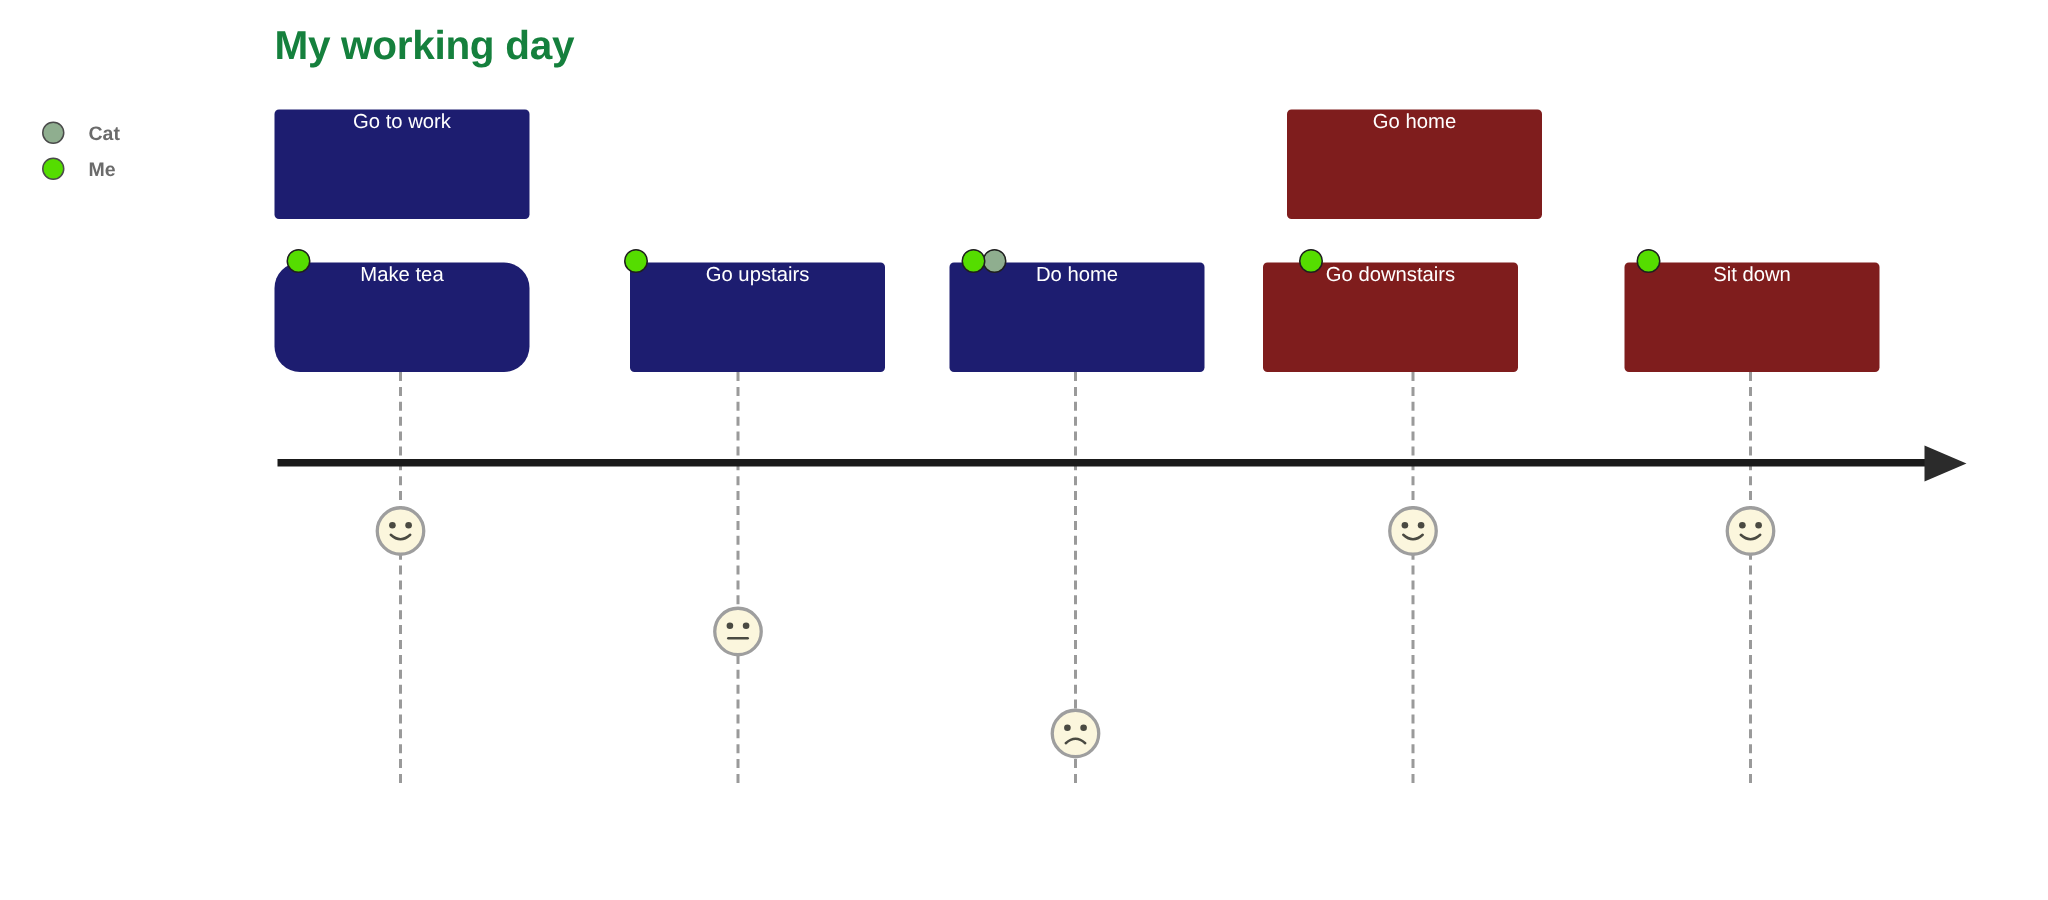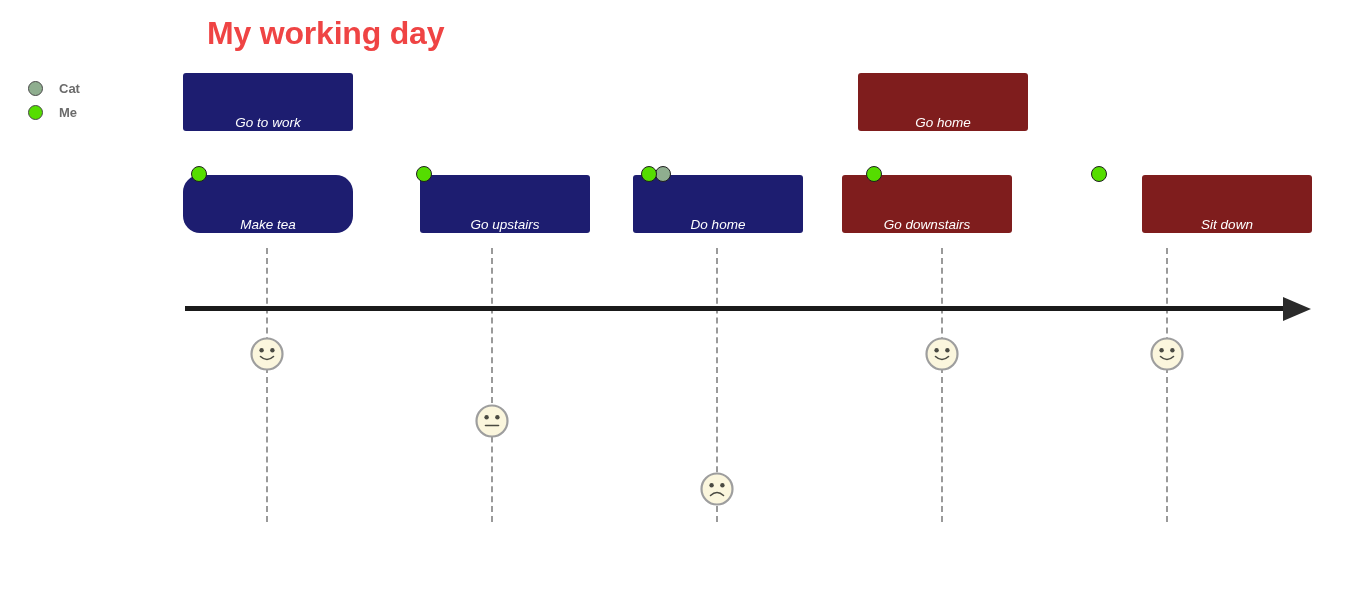--- a/index.html
+++ b/index.html
@@ -14,26 +14,25 @@
     overflow: hidden;
     font-family: "Liberation Sans", sans-serif;
     -webkit-font-smoothing: antialiased;
   }
 
   
   #chart-title {
     position: absolute;
     left: 183px;
     top: 15px;
-    font-size: 32px;
+    font-size: 27px;
     font-weight: bold;
-    color: #ef4444;
+    color: #15803d;
     letter-spacing: -0.2px;
     white-space: nowrap;
-    margin-left: 24px;
   }
 
   
   #legend {
     position: absolute;
     left: 28px;
     top: 76px;
     width: 130px;
   }
   .legend-row {
@@ -81,27 +80,26 @@
   .connector-line {
     position: absolute;
     width: 0;
     border-left: 2px dashed #9a9a9a;
   }
 
   
   .task-box {
     position: absolute;
     width: 170px;
-    height: 58px;
+    height: 73px;
     border-radius: 3px;
     box-sizing: border-box;
     display: flex;
-    align-items: flex-end;
+    align-items: flex-start;
     justify-content: center;
-    font-style: italic;
   }
   .task-box.navy  { background: #1d1d70; }
   .task-box.purple{ background: #7f1d1d; }
   .task-label {
     color: #ffffff;
     font-size: 13.5px;
     text-align: center;
     line-height: 1.2;
     padding: 0 6px;
     white-space: nowrap;
@@ -168,21 +166,21 @@
     </div>
     <div class="participant-dot" style="left: 641px; top: 166px; background: rgb(85, 221, 0); z-index: 10;"></div>
     <div class="participant-dot" style="left: 655px; top: 166px; background: rgb(143, 174, 143); z-index: 9;"></div>
     <div class="task-box purple" style="left: 858px; top: 73px;">
       <span class="task-label">Go home</span>
     </div>
     <div class="task-box purple" style="left: 842px; top: 175px;">
       <span class="task-label">Go downstairs</span>
     </div>
     <div class="participant-dot" style="left: 866px; top: 166px; background: rgb(85, 221, 0); z-index: 10;"></div>
-    <div class="task-box purple" style="left: 1142px; top: 175px;">
+    <div class="task-box purple" style="left: 1083px; top: 175px;">
       <span class="task-label">Sit down</span>
     </div>
     <div class="participant-dot" style="left: 1091px; top: 166px; background: rgb(85, 221, 0); z-index: 10;"></div>
   </div>
 
 <div id="moods">
     <div class="mood-face" style="left: 249px; top: 336px;"><svg width="36" height="36" viewBox="0 0 36 36">
         <circle cx="18" cy="18" r="15.5" fill="#fbf6dd" stroke="#9e9e9e" stroke-width="2.2"></circle>
         <circle cx="12.6" cy="14.2" r="2.2" fill="#4a4a42"></circle>
         <circle cx="23.4" cy="14.2" r="2.2" fill="#4a4a42"></circle>

